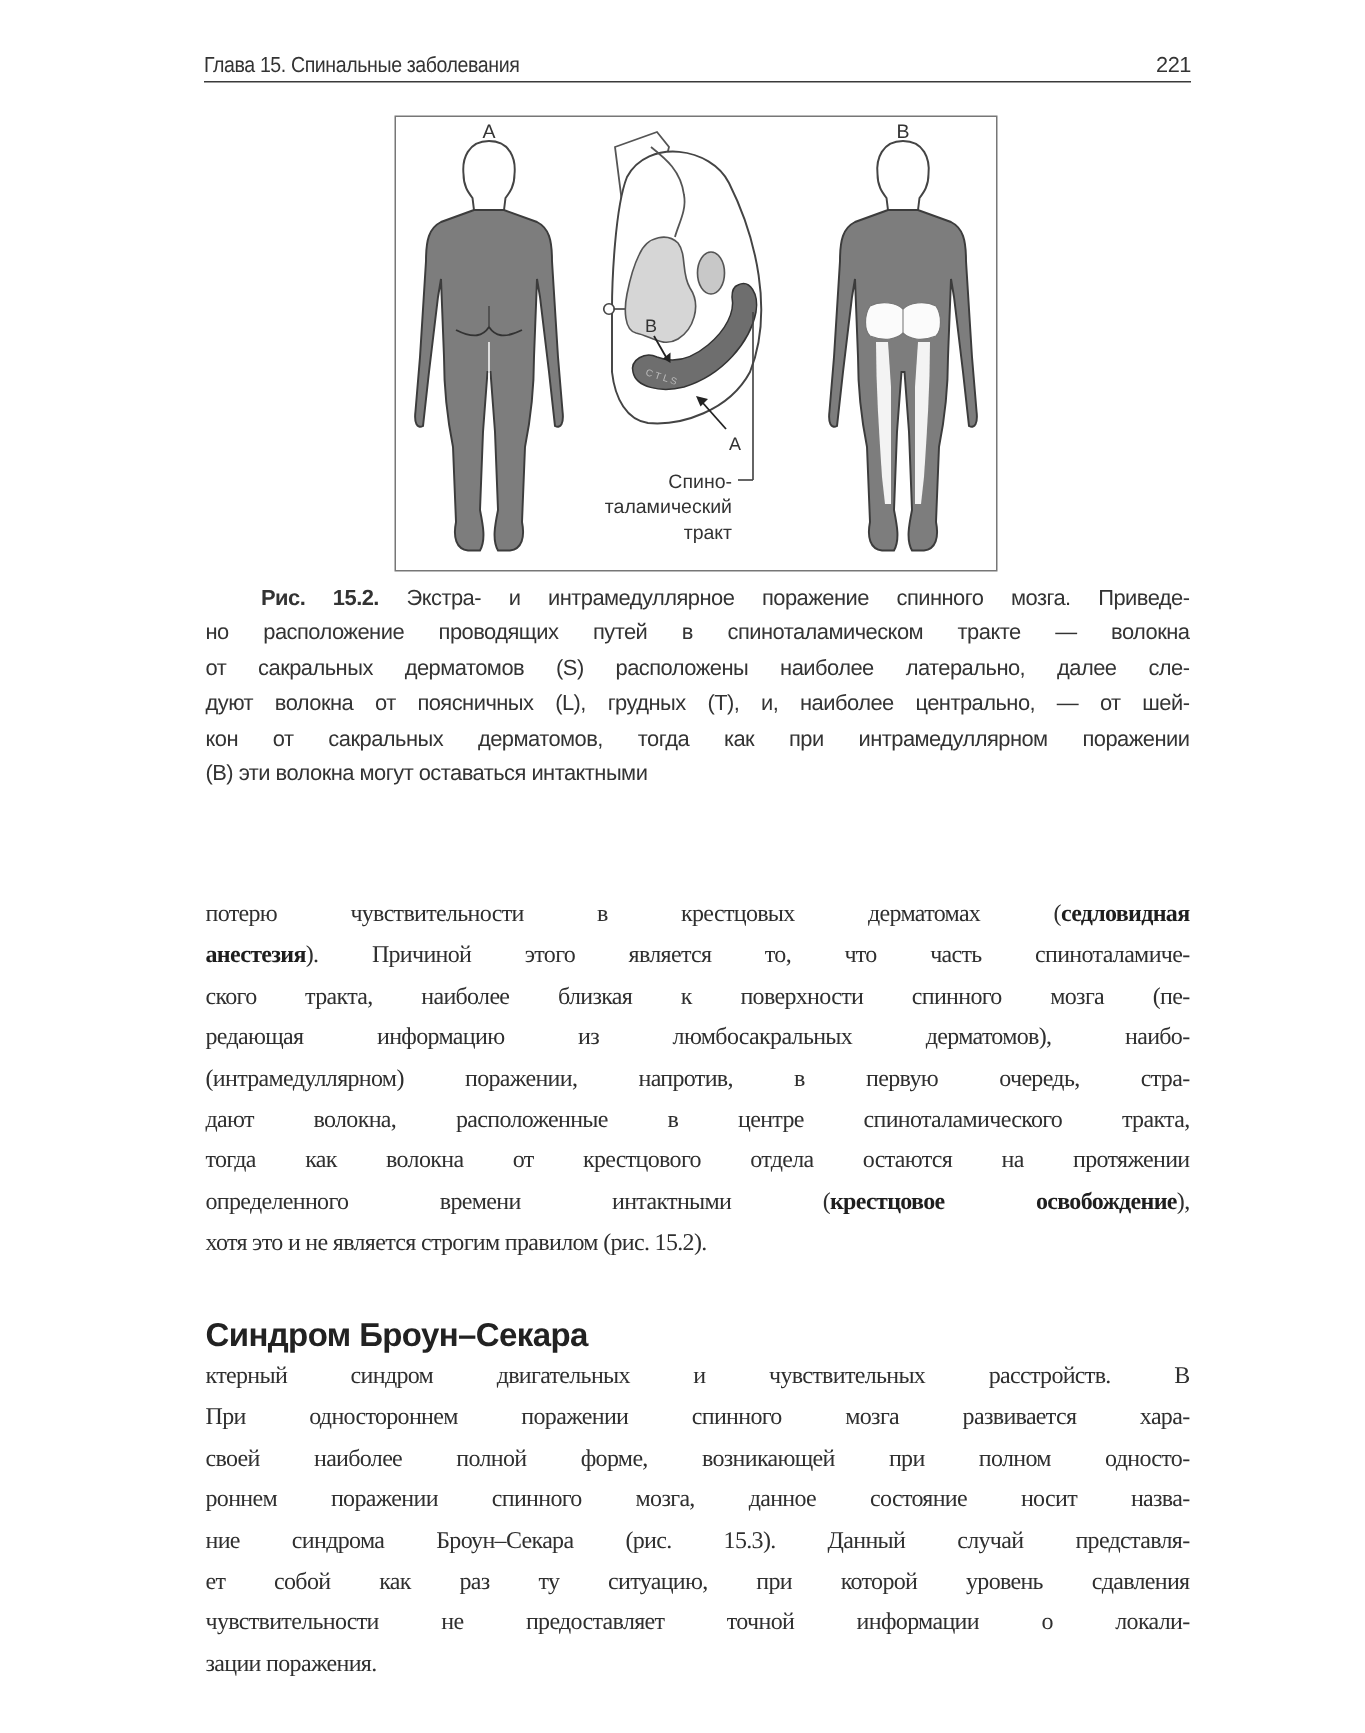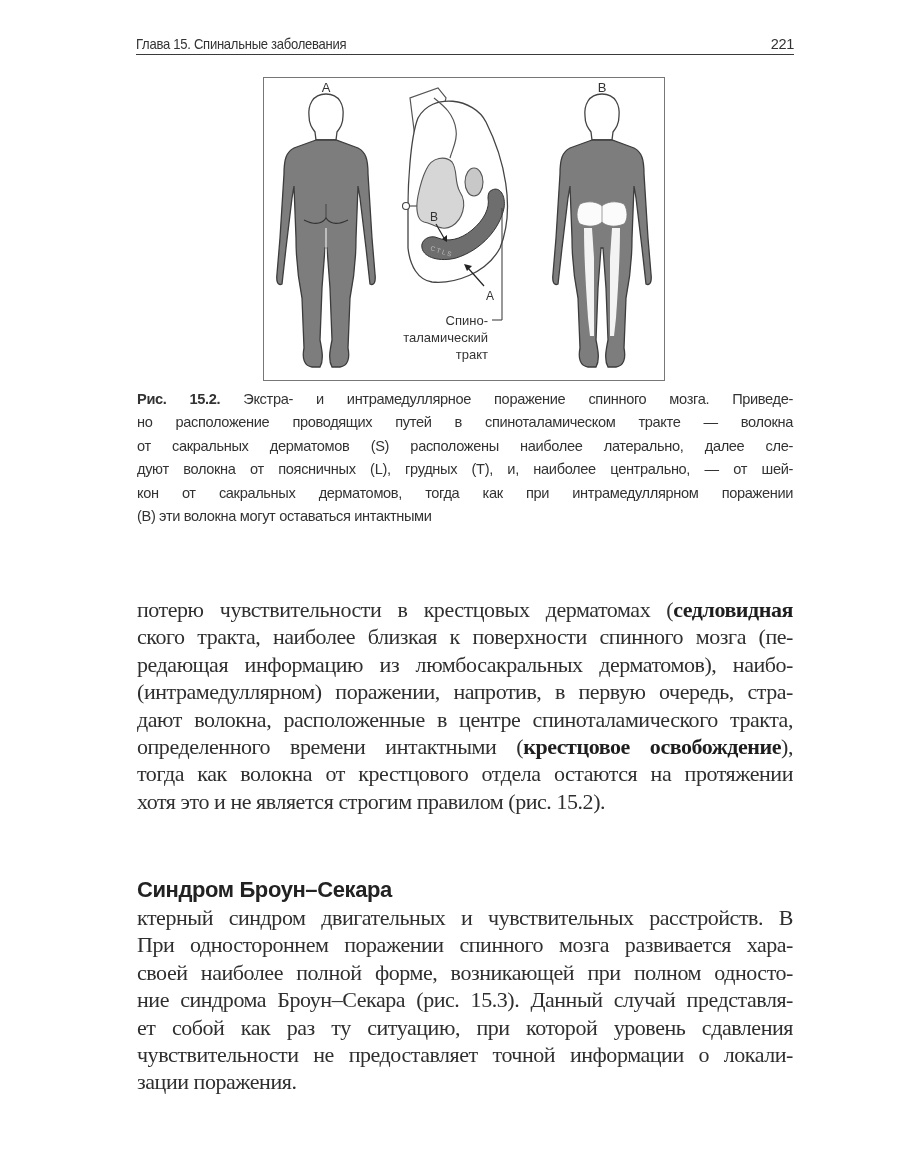--- a/index.html
+++ b/index.html
@@ -19,27 +19,27 @@
       position: absolute; left: 263px; top: 77px; width: 402px; height: 304px;
       border: 1.5px solid #777; box-sizing: border-box; background: #fff;
     }
     .figure-frame svg { position: absolute; left: 0; top: 0; }
 
     .caption {
       position: absolute; left: 137px; top: 388px; width: 656px;
       font-family: "Liberation Sans", sans-serif; font-size: 14.6px; line-height: 23.4px;
       color: #333; text-align: justify; letter-spacing: -0.35px;
     }
-    .caption .fig-label { font-weight: bold; }
+    .caption .fig-label { font-weight: bold; margin-left: 37px; }
     .caption .line { display: block; white-space: nowrap; text-align-last: justify; }
     .caption .line.last { text-align-last: left; }
 
     .body-text {
       position: absolute; left: 137px; width: 656px;
-      font-family: "Liberation Serif", serif; font-size: 22px; line-height: 27.4px;
+      font-family: "Liberation Serif", serif; font-size: 16px; line-height: 27.4px;
       color: #2f2f2f; letter-spacing: -0.45px;
     }
     .body-text .line { display: block; white-space: nowrap; text-align: justify; text-align-last: justify; }
     .body-text .line.last { text-align-last: left; }
     .body-text b { font-weight: bold; color: #1e1e1e; }
 
     .section-heading {
       position: absolute; left: 137px; top: 877px;
       font-family: "Liberation Sans", sans-serif; font-weight: bold; font-size: 22px;
       color: #222; letter-spacing: -0.4px;
@@ -127,34 +127,36 @@
     <span class="line"><span class="fig-label">Рис. 15.2.</span> <span>Экстра- и интрамедуллярное поражение спинного мозга. Приведе-</span></span>
     <span class="line">но расположение проводящих путей в спиноталамическом тракте — волокна</span>
     <span class="line">от сакральных дерматомов (S) расположены наиболее латерально, далее сле-</span>
     <span class="line">дуют волокна от поясничных (L), грудных (T), и, наиболее центрально, — от шей-</span>
     <span class="line">кон от сакральных дерматомов, тогда как при интрамедуллярном поражении</span>
     <span class="line last">(B) эти волокна могут оставаться интактными</span>
   </div>
 
   <div class="body-text" style="top:596px;">
     <span class="line"><span>потерю чувствительности в крестцовых дерматомах (</span><b>седловидная</b></span>
+    <span class="line"><b>анестезия</b><span>). Причиной этого является то, что часть спиноталамиче-</span></span>
     <span class="line">ского тракта, наиболее близкая к поверхности спинного мозга (пе-</span>
     <span class="line">редающая информацию из люмбосакральных дерматомов), наибо-</span>
     <span class="line">(интрамедуллярном) поражении, напротив, в первую очередь, стра-</span>
     <span class="line">дают волокна, расположенные в центре спиноталамического тракта,</span>
+    <span class="line">тогда как волокна от крестцового отдела остаются на протяжении</span>
     <span class="line"><span>определенного времени интактными (</span><b>крестцовое освобождение</b><span>),</span></span>
-    <span class="line">тогда как волокна от крестцового отдела остаются на протяжении</span>
     <span class="line last">хотя это и не является строгим правилом (рис. 15.2).</span>
   </div>
 
   <div class="section-heading">Синдром Броун–Секара</div>
 
   <div class="body-text" style="top:904px;">
     <span class="line">ктерный синдром двигательных и чувствительных расстройств. В</span>
     <span class="line">При одностороннем поражении спинного мозга развивается хара-</span>
     <span class="line">своей наиболее полной форме, возникающей при полном односто-</span>
+    <span class="line">роннем поражении спинного мозга, данное состояние носит назва-</span>
     <span class="line">ние синдрома Броун–Секара (рис. 15.3). Данный случай представля-</span>
     <span class="line">ет собой как раз ту ситуацию, при которой уровень сдавления</span>
     <span class="line">чувствительности не предоставляет точной информации о локали-</span>
     <span class="line last">зации поражения.</span>
   </div>
 
 </div>
 
 </body></html>

